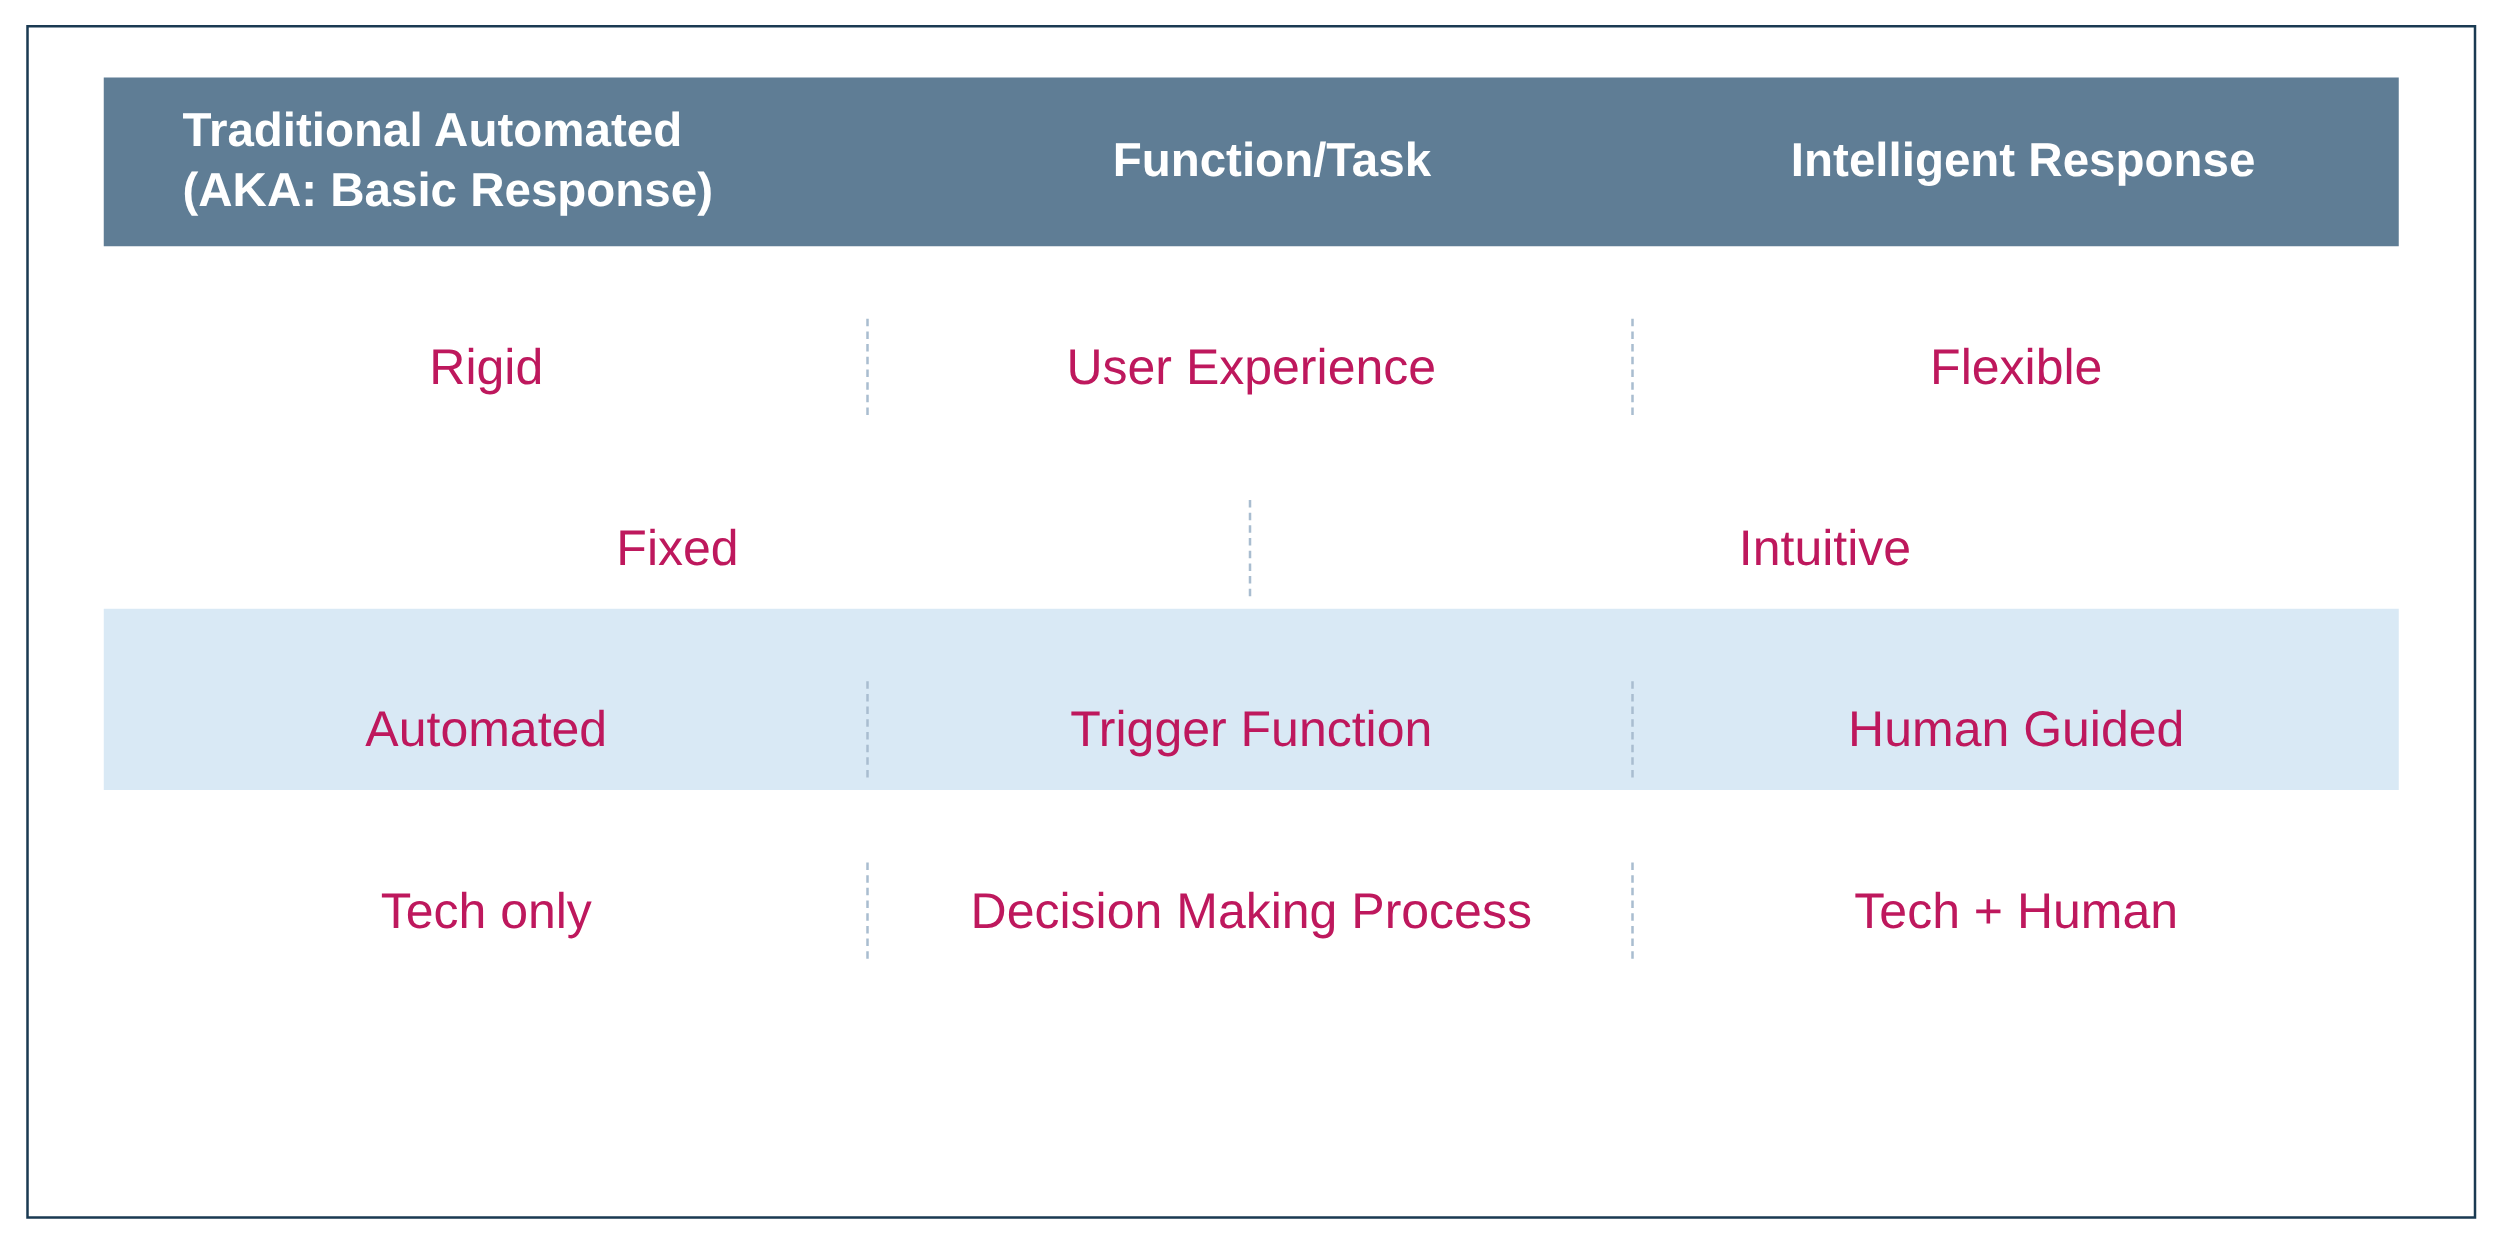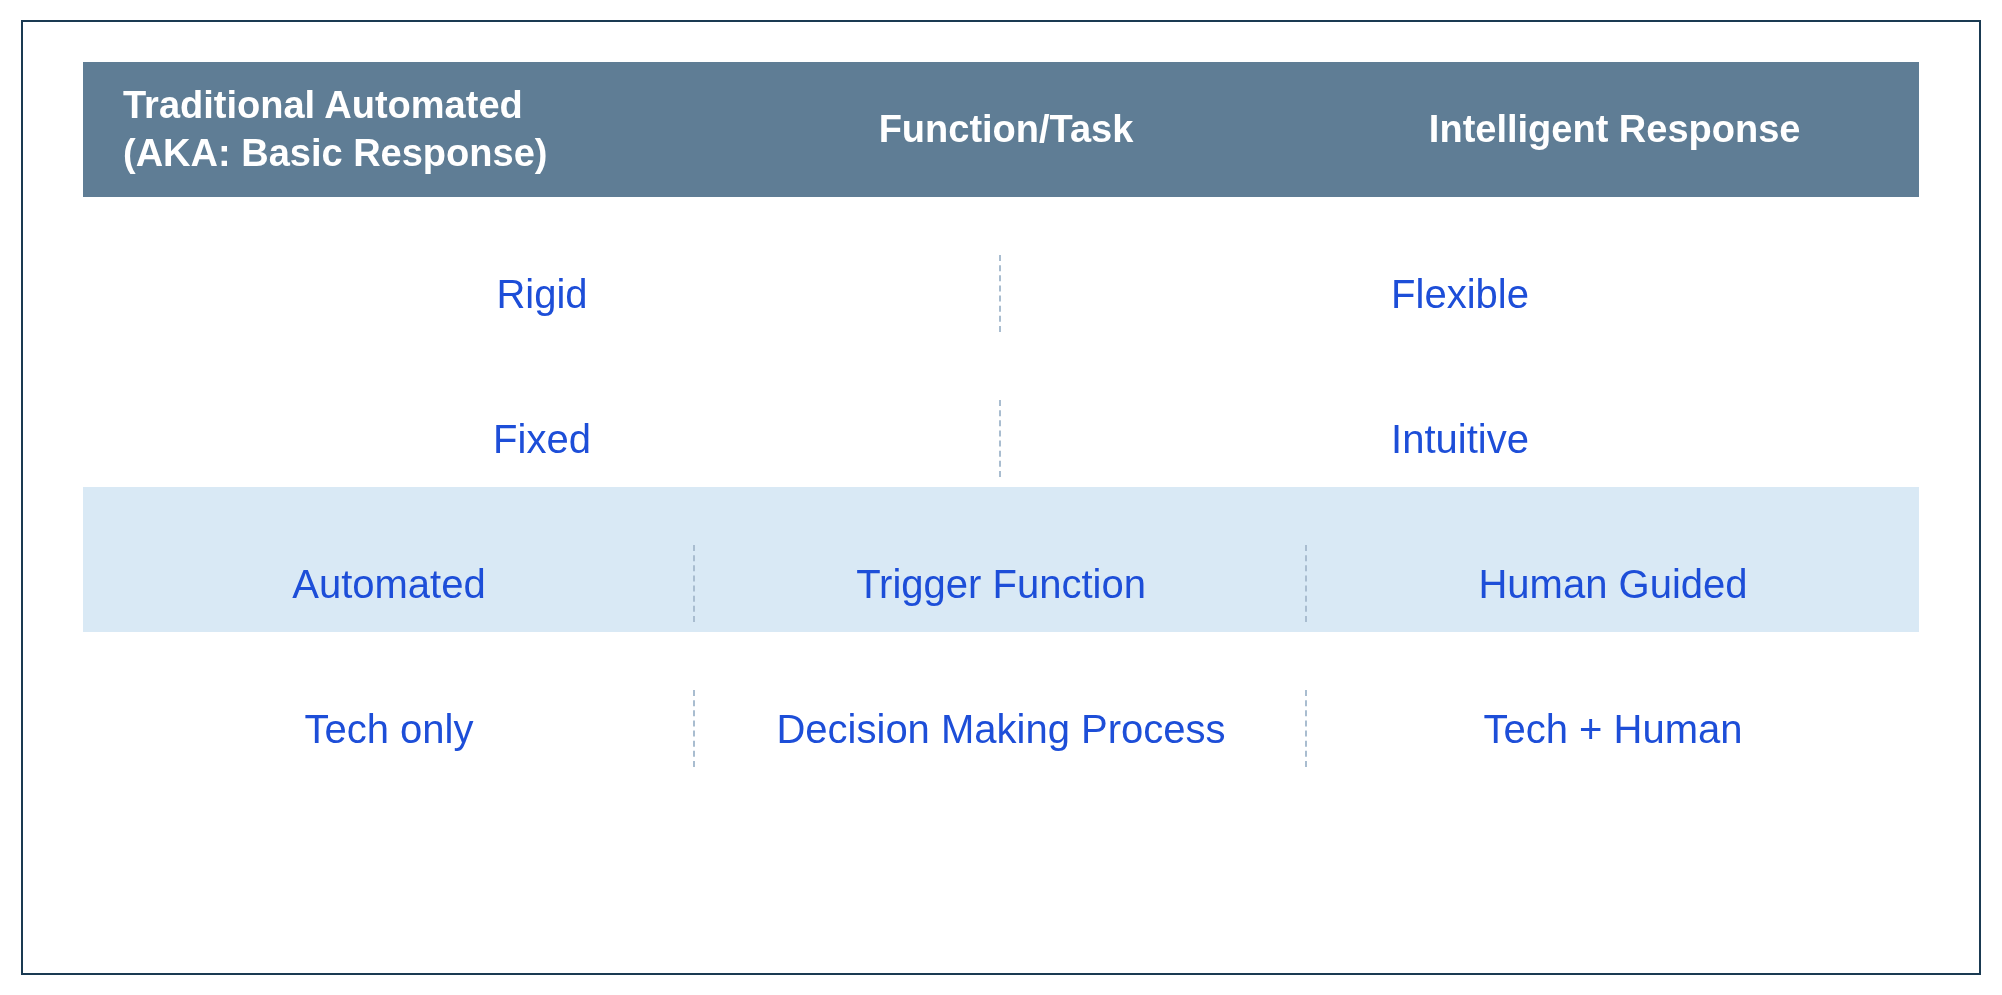--- a/index.html
+++ b/index.html
@@ -43,36 +43,36 @@
     color: #ffffff;
     font-size: 38px;
     font-weight: 700;
     text-align: right;
     padding: 20px 30px;
     line-height: 1.25;
   }
   .header-cell.left {
     justify-content: flex-start;
     text-align: left;
-    padding-left: 40px;
+    padding-left: 63px;
   }
   .body-row {
     display: flex;
     min-height: 145px;
     position: relative;
   }
   .body-row.alt {
     background: #d9e9f5;
   }
   .body-cell {
     flex: 1;
     display: flex;
     align-items: center;
     justify-content: center;
-    color: #1d4ed8;
+    color: #be185d;
     font-size: 40px;
     font-weight: 400;
     text-align: center;
     padding: 16px 30px;
     line-height: 1.2;
     position: relative;
     margin-top: 48px;
   }
   .body-cell.sep::after {
     content: "";
@@ -101,20 +101,25 @@
         <span>Function/Task</span>
       </div>
       <div class="header-cell">
         <span>Intelligent Response</span>
       </div>
     </div>
 
     <div class="body-row">
       <div class="body-cell sep">
         <span>Rigid</span>
+      </div>
+      <div class="body-cell sep">
+        <div>
+          <span>User Experience</span>
+        </div>
       </div>
       <div class="body-cell">
         <span>Flexible</span>
       </div>
     </div>
 
 
     <div class="body-row">
       <div class="body-cell sep">
         <span>Fixed</span>

